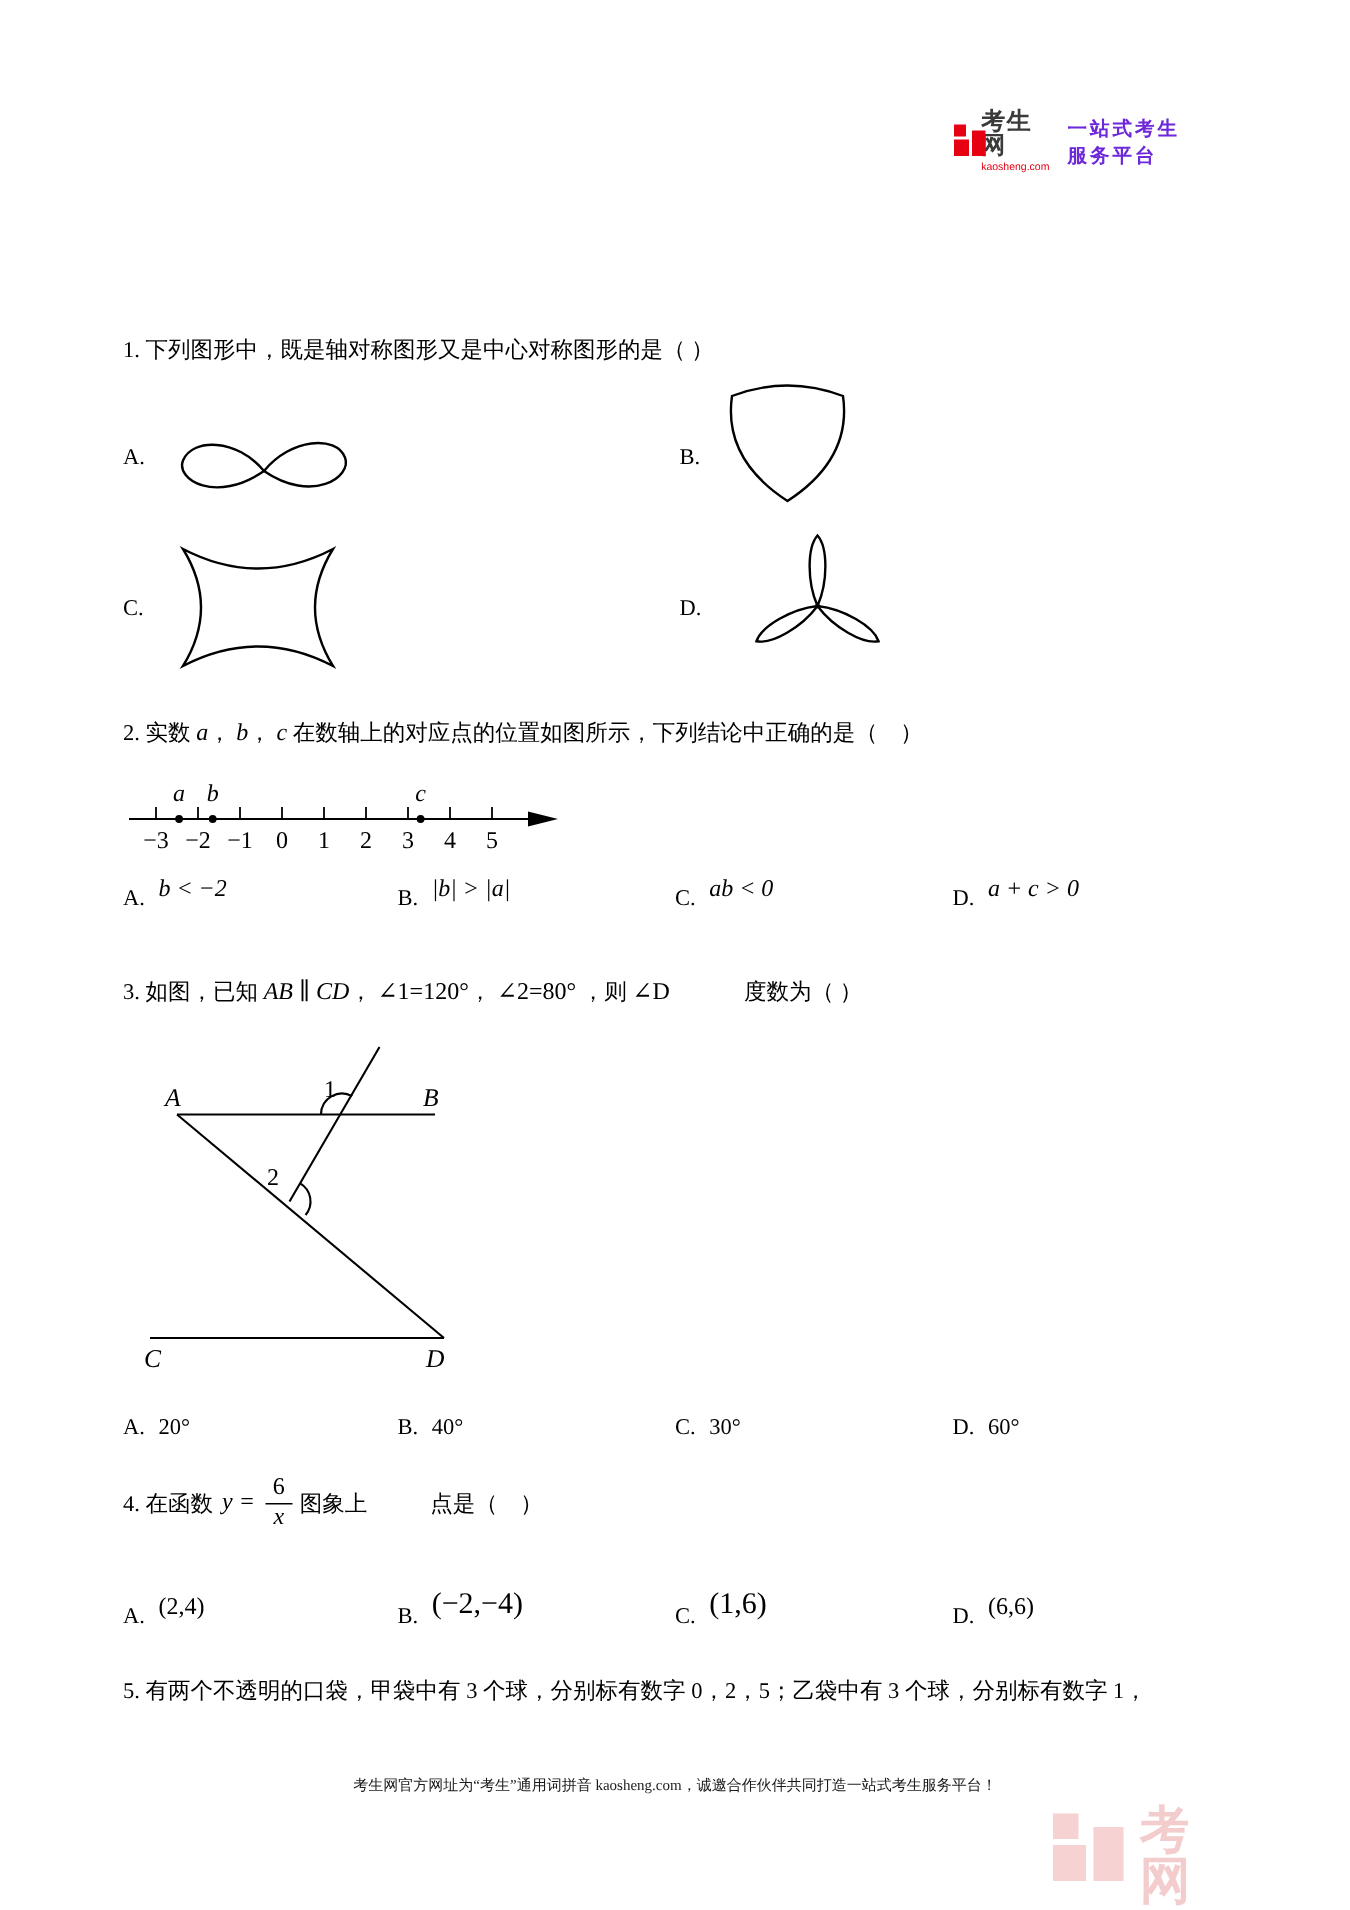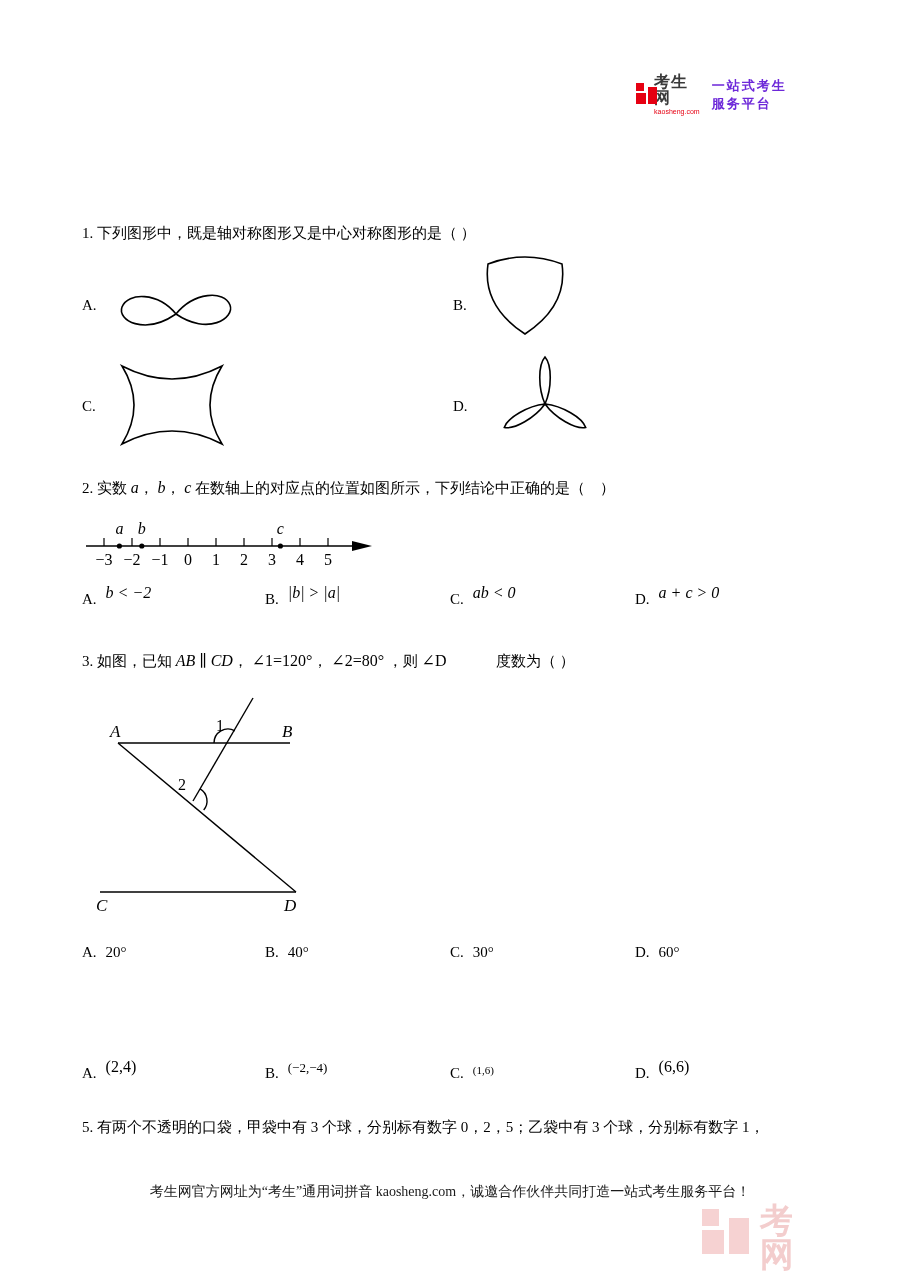--- a/index.html
+++ b/index.html
@@ -41,21 +41,21 @@
   .figure{position:absolute;}
 
   
   .q4-row{position:absolute;left:82px;top:978px;height:48px;display:flex;align-items:center;font-size:15px;}
   .frac{display:inline-flex;flex-direction:column;align-items:center;margin:0 5px 0 7px;
         font-size:16px;line-height:1.15;}
   .frac .num{border-bottom:1.2px solid #000;padding:0 5px 1px 5px;}
   .gap40{display:inline-block;width:42px;}
 
   
-  .footer{position:absolute;left:0;top:1183px;width:900px;text-align:center;font-size:14px;color:#1a1a1a;}
+  .footer{position:absolute;left:0;top:1183px;width:900px;text-align:center;font-size:10px;color:#1a1a1a;}
 
   
   .watermark{position:absolute;left:702px;top:1203px;display:flex;align-items:flex-start;}
   .wm-icon{position:relative;width:50px;height:56px;margin-right:10px;margin-top:4px;}
   .wm-icon .p1{position:absolute;left:0;top:2px;width:17px;height:17px;background:#f6d2d2;}
   .wm-icon .p2{position:absolute;left:0;top:23px;width:22px;height:24px;background:#f6d2d2;}
   .wm-icon .p3{position:absolute;left:27px;top:11px;width:20px;height:36px;background:#f6d2d2;}
   .wm-texts{display:flex;flex-direction:column;line-height:1;}
   .wm-name{font-size:34px;font-weight:bold;color:#f3cdcd;font-family:"Liberation Sans",sans-serif;letter-spacing:5px;}
   .wm-domain{font-size:15px;color:#f3cdcd;font-family:"Liberation Sans",sans-serif;margin-top:4px;letter-spacing:1px;}
@@ -206,33 +206,44 @@
     <span class="opt">
         <span>C.</span>
         <span class="val">30°</span>
       </span>
     <span class="opt">
         <span>D.</span>
         <span class="val">60°</span>
       </span>
   </div>
 
+  <div class="q4-row">
+    <span>4. 在函数</span>
+    <span class="mathv" style="margin-left:6px;">y =</span>
+    <span class="frac">
+      <span class="num">6</span>
+      <span class="den mathv">x</span>
+    </span>
+    <span>图象上</span>
+    <span class="gap40"></span>
+    <span>点是（　）</span>
+  </div>
 
   <div class="opt-row raised" style="top:1064px;">
     <span class="opt">
         <span>A.</span>
         <span class="val" style="font-size:16px;">(2,4)</span>
       </span>
     <span class="opt">
         <span>B.</span>
-        <span class="val" style="font-size:13px;">(−2,−4)</span>
+        <span class="val" style="font-size:20px;">(−2,−4)</span>
       </span>
     <span class="opt">
         <span>C.</span>
-        <span class="val" style="font-size:11px;">(1,6)</span>
+        <span class="val" style="font-size:20px;">(1,6)</span>
       </span>
     <span class="opt">
         <span>D.</span>
         <span class="val" style="font-size:16px;">(6,6)</span>
       </span>
   </div>
 
   <div class="q-text" style="top:1118px;">5. 有两个不透明的口袋，甲袋中有 3 个球，分别标有数字 0，2，5；乙袋中有 3 个球，分别标有数字 1，</div>
 
   <div class="footer">考生网官方网址为“考生”通用词拼音 kaosheng.com，诚邀合作伙伴共同打造一站式考生服务平台！</div>

